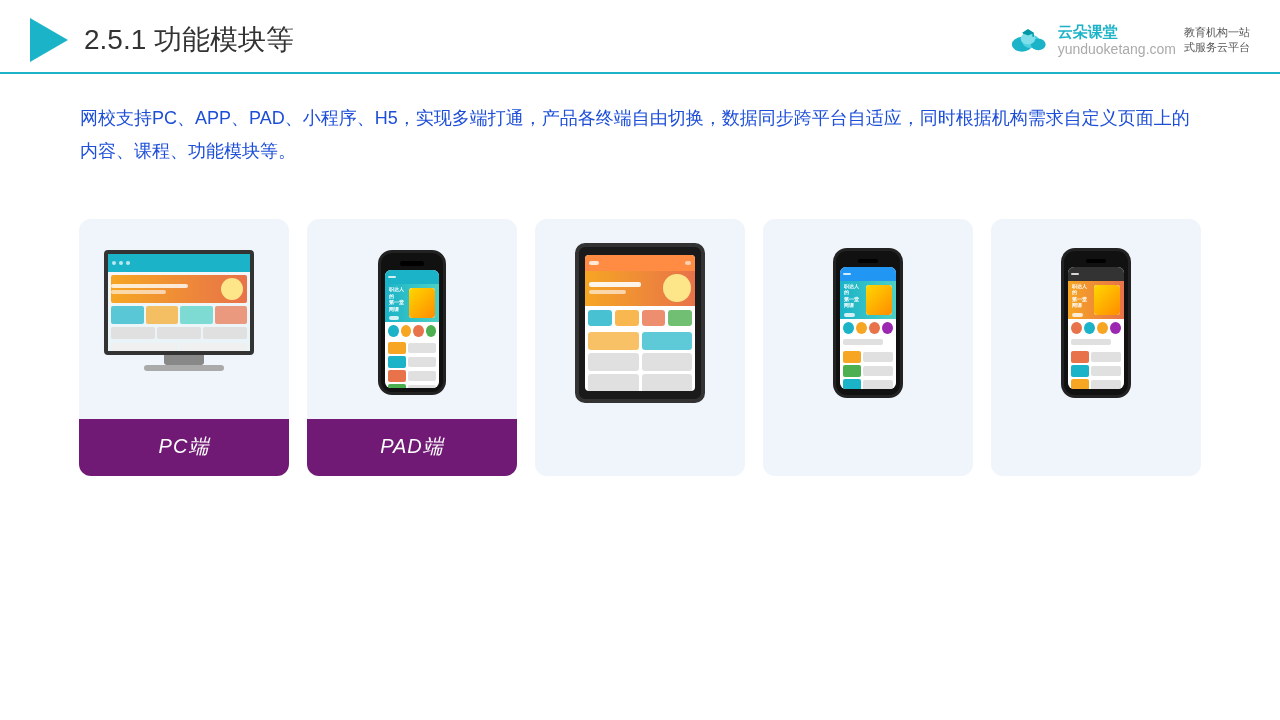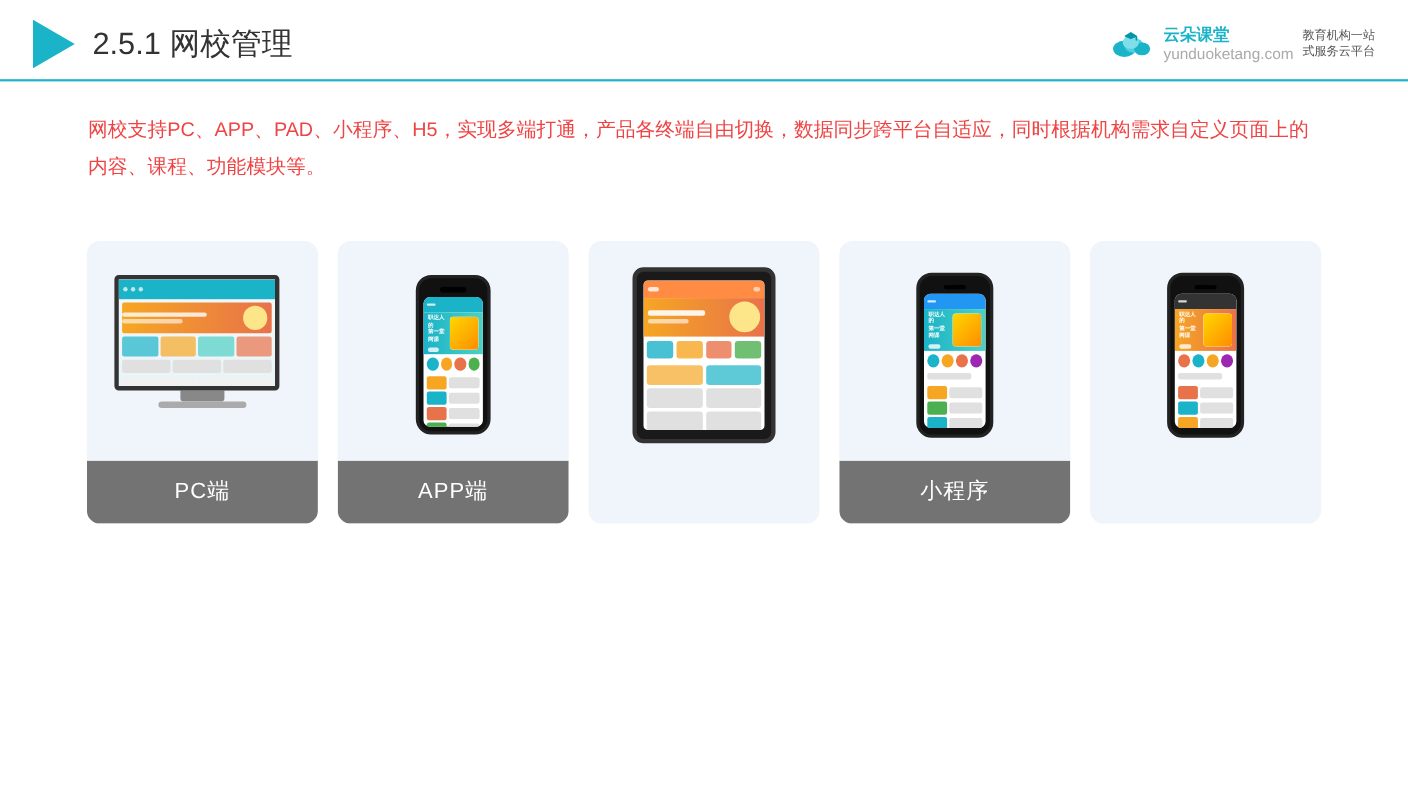--- a/index.html
+++ b/index.html
@@ -42,21 +42,21 @@
     }
     .cloud-icon {
       width: 44px;
       height: 30px;
     }
 
     
     .description {
       padding: 28px 80px 10px 80px;
       font-size: 18px;
-      color: #ef4444;
+      color: #1d4ed8;
       line-height: 1.85;
     }
 
     
     .cards-container {
       display: flex;
       justify-content: center;
       gap: 18px;
       padding: 30px 60px 20px 60px;
       margin-top: 10px;
@@ -303,27 +303,28 @@
       gap: 3px;
     }
     .tablet-item {
       height: 18px;
       border-radius: 3px;
     }
 
     
     .card-label {
       width: 100%;
-      background: #737373;
+      background: #701a75;
       color: #fff;
       text-align: center;
       font-size: 20px;
       font-weight: 500;
       padding: 14px 0 16px 0;
       letter-spacing: 1px;
+      font-style: italic;
     }
 
     
     .logo-right {
       display: flex;
       flex-direction: row;
       align-items: center;
       gap: 8px;
     }
     .logo-right-texts {
@@ -350,21 +351,21 @@
     }
   </style>
 </head>
 <body>
 
 <div class="header">
   <div class="header-left">
     <div class="play-icon"></div>
     <div class="header-title">
       <span>2.5.1</span>
-      <span>网校管理</span>
+      <span>功能模块等</span>
     </div>
   </div>
   <div class="logo-right">
 
     <svg class="cloud-icon" viewBox="0 0 60 40" fill="none" xmlns="http://www.w3.org/2000/svg">
       <ellipse cx="22" cy="26" rx="14" ry="10" fill="#1ab3c8"></ellipse>
       <ellipse cx="34" cy="22" rx="12" ry="9" fill="#4dd0e1"></ellipse>
       <ellipse cx="44" cy="26" rx="10" ry="8" fill="#1ab3c8"></ellipse>
       <ellipse cx="30" cy="18" rx="10" ry="8" fill="#80deea"></ellipse>
 
@@ -466,21 +467,21 @@
               <div class="phone-course-info"></div>
             </div>
             <div class="phone-course-item">
               <div class="phone-course-thumb" style="background:#4CAF50;"></div>
               <div class="phone-course-info"></div>
             </div>
           </div>
         </div>
       </div>
     </div>
-    <div class="card-label">APP端</div>
+    <div class="card-label">PAD端</div>
   </div>
 
   <div class="card">
     <div class="card-image-area">
       <div class="tablet-mockup">
         <div class="tablet-screen">
           <div class="tablet-nav">
             <div style="width:10px;height:4px;background:rgba(255,255,255,0.8);border-radius:2px;"></div>
             <div style="flex:1;"></div>
             <div style="width:6px;height:4px;background:rgba(255,255,255,0.6);border-radius:2px;"></div>
@@ -552,21 +553,20 @@
               <div class="phone-course-info"></div>
             </div>
             <div class="phone-course-item">
               <div class="phone-course-thumb" style="background:#1ab3c8;"></div>
               <div class="phone-course-info"></div>
             </div>
           </div>
         </div>
       </div>
     </div>
-    <div class="card-label">小程序</div>
   </div>
 
   <div class="card">
     <div class="card-image-area">
       <div class="phone-mockup" style="width:70px;height:150px;">
         <div class="phone-notch" style="width:20px;height:4px;"></div>
         <div class="phone-screen" style="height:122px;">
           <div class="phone-header-bar" style="background:#333;">
             <div style="width:8px;height:2px;background:rgba(255,255,255,0.8);border-radius:1px;"></div>
           </div>

